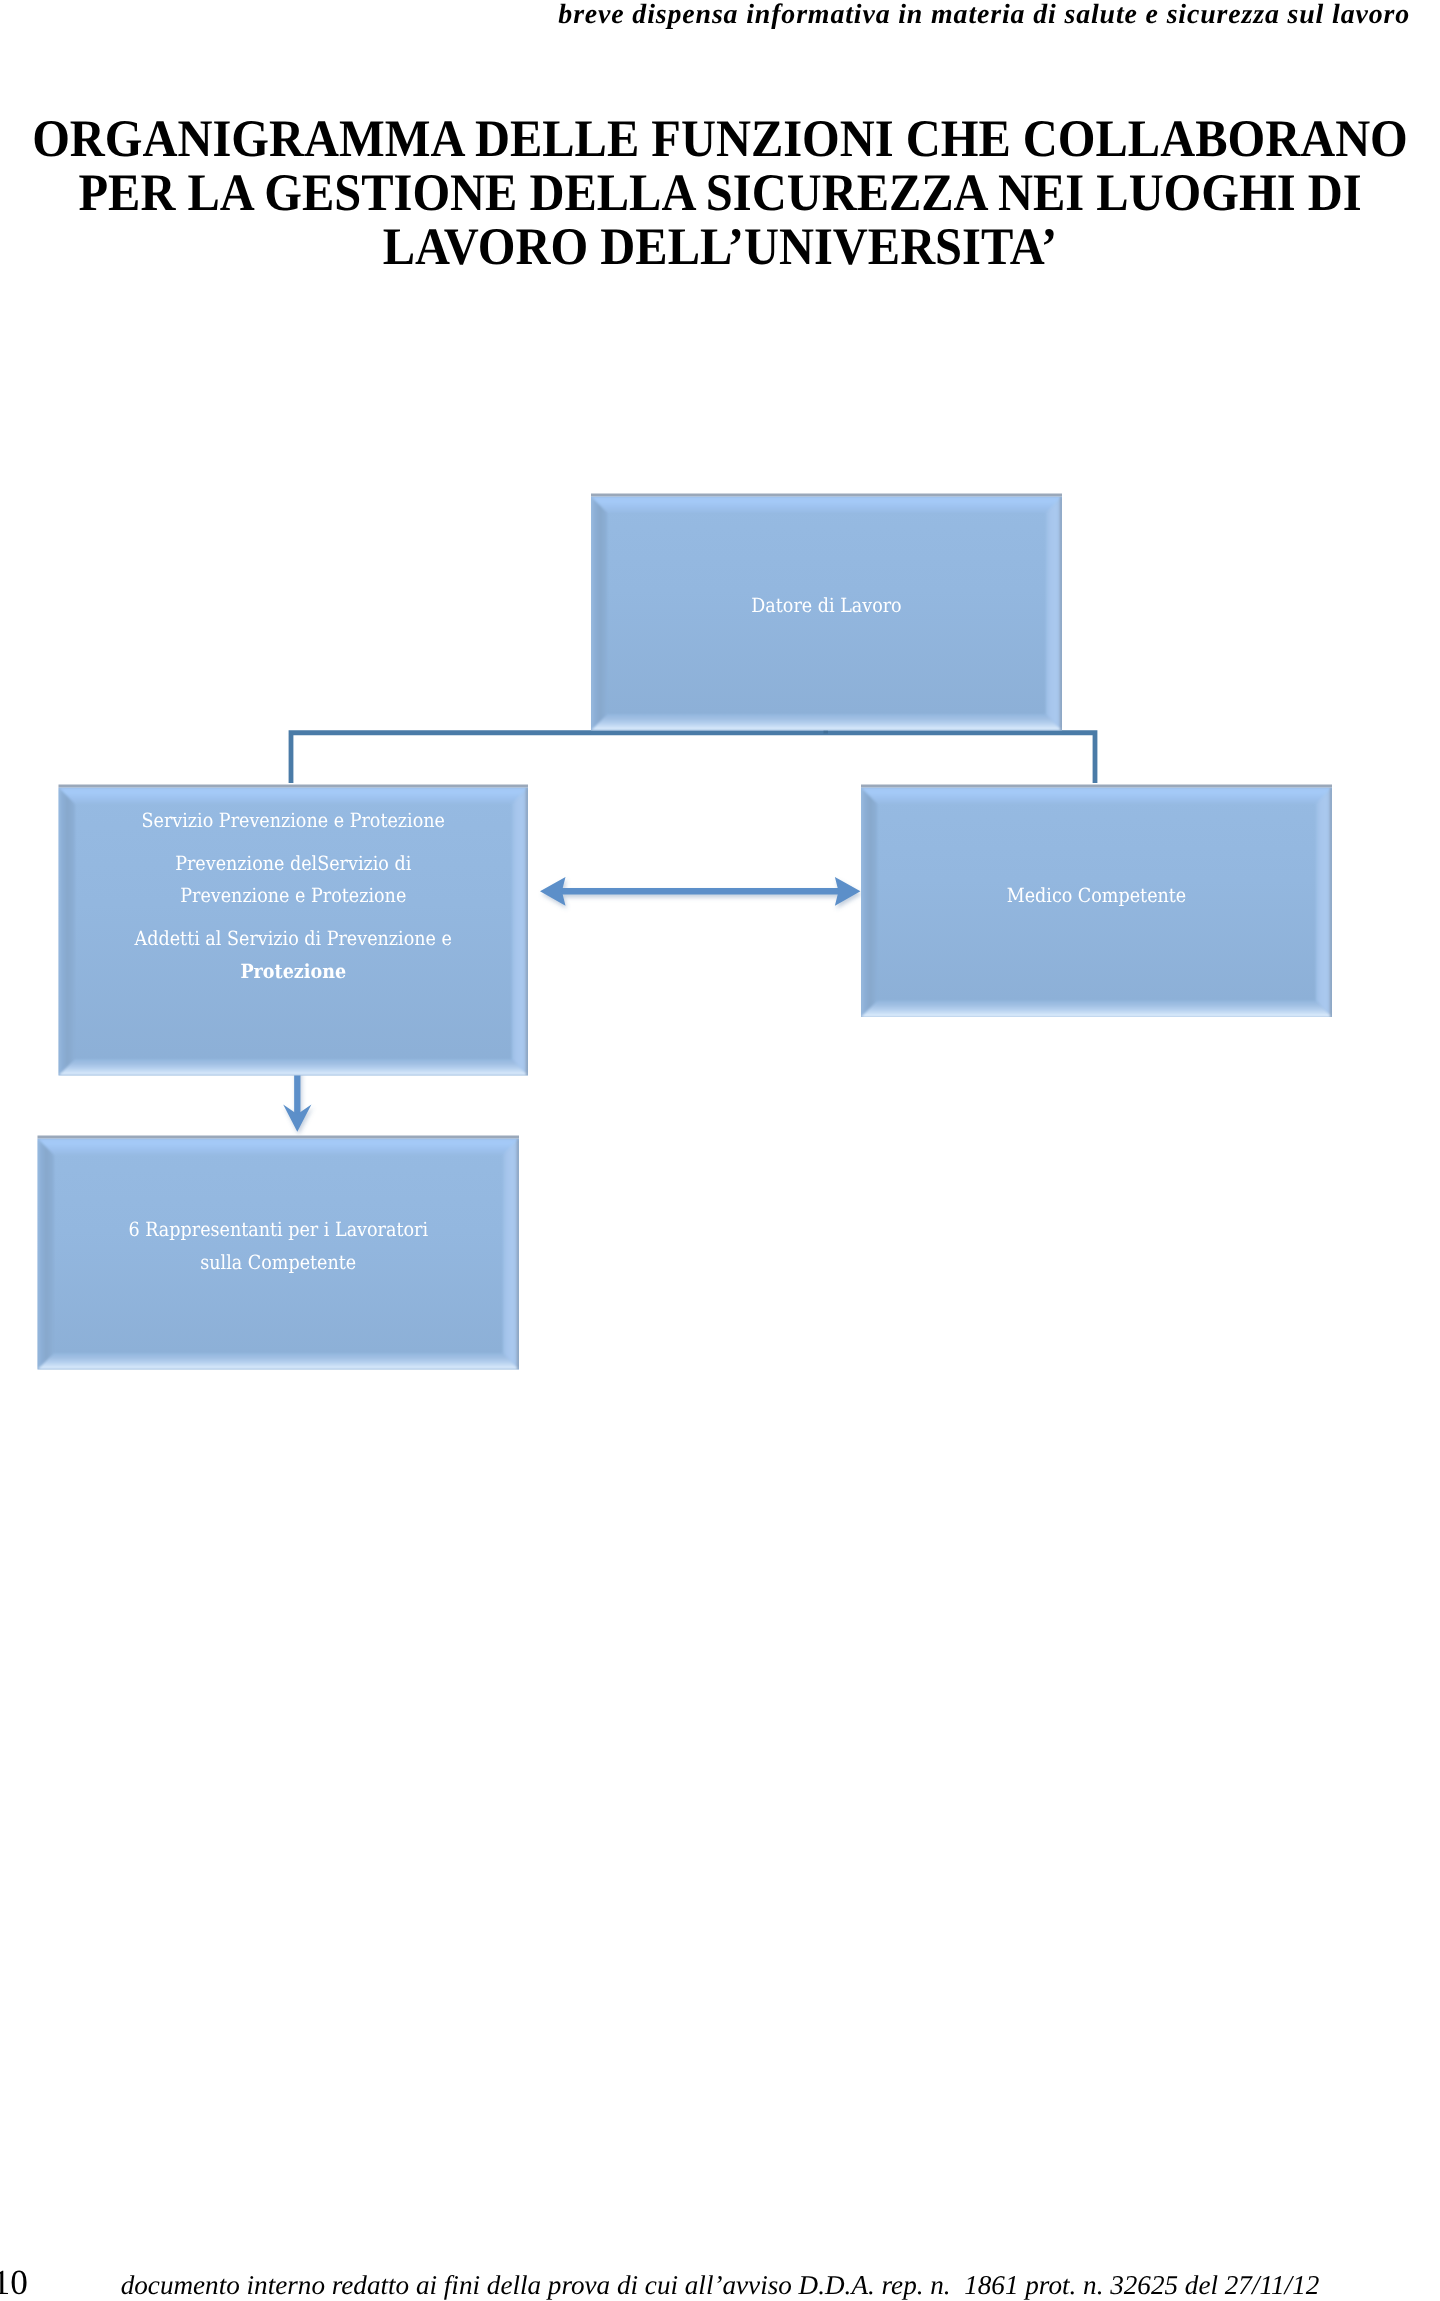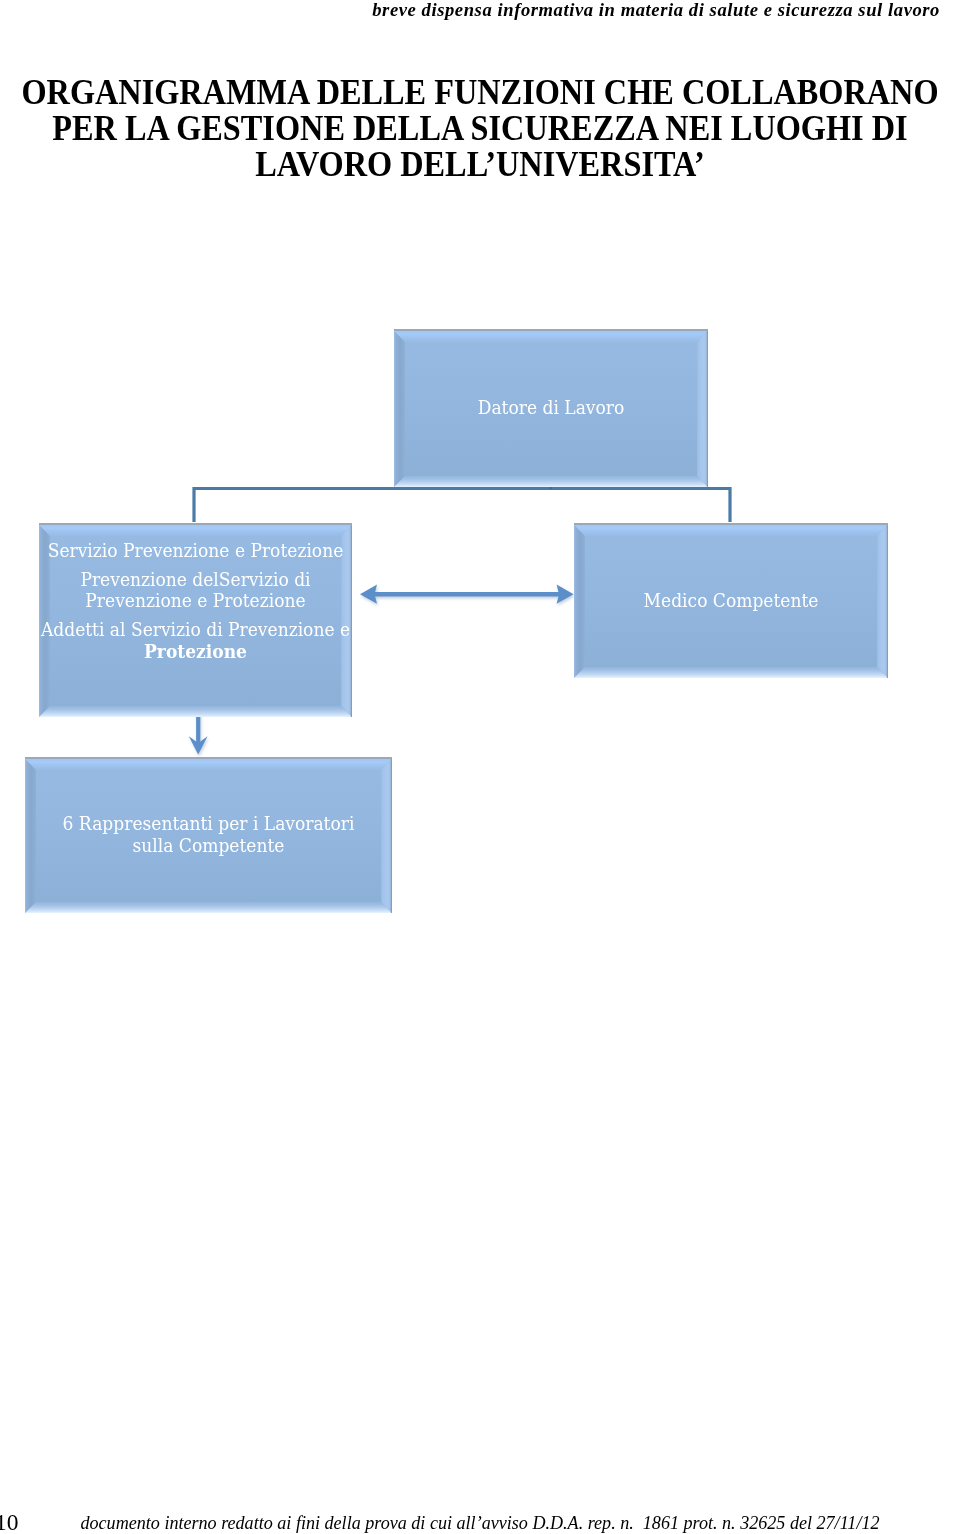--- a/index.html
+++ b/index.html
@@ -30,22 +30,22 @@
   .bv .bb{background:linear-gradient(0deg,#e8f3ff 0px,#cfe3f8 2px,#b4cfee 5px,#a0bfe3 8px,#92b6de 11px);
           clip-path:polygon(0 100%,11px calc(100% - 11px),calc(100% - 11px) calc(100% - 11px),100% 100%);}
   
   .bv .eg{background:none;box-shadow:inset -1.2px 0 0 rgba(134,150,172,.85);}
   .node .lbl{position:absolute;left:-20px;right:-20px;text-align:center;color:#ffffff;
       font-family:"DejaVu Serif Condensed","DejaVu Serif",serif;line-height:1.0;white-space:nowrap;}
   #connectors{position:absolute;left:0;top:0;}
   #n-datore{left:394px;top:329px;width:314px;height:158px;}
   #n-spp   {left:39px; top:523px;width:313px;height:194px;}
   #n-medico{left:574px;top:523px;width:314px;height:155px;}
-  #n-rls   {left:25px; top:757px;width:367px;height:156px;padding-left:10px;}
-  .lbl{font-size:19px;}
+  #n-rls   {left:25px; top:757px;width:321px;height:156px;padding-left:10px;}
+  .lbl{font-size:13px;}
   #n-datore .l1{top:66.6px;}
   #n-medico .l1{top:66.1px;}
   #n-spp .p1 {top:16.3px;}
   #n-spp .p2a{top:45.4px;}
   #n-spp .p2b{top:65.7px;}
   #n-spp .p3a{top:95.3px;}
   #n-spp .p3b{top:117.4px;font-weight:bold;}
   #n-rls .r1{top:55.3px;}
   #n-rls .r2{top:76.7px;}
   #ftr{position:absolute;left:0;top:1514px;width:960px;

